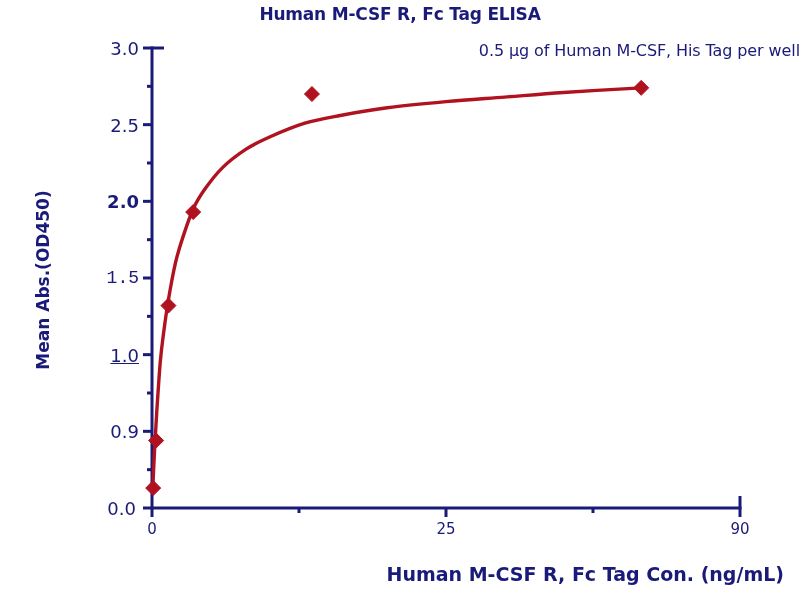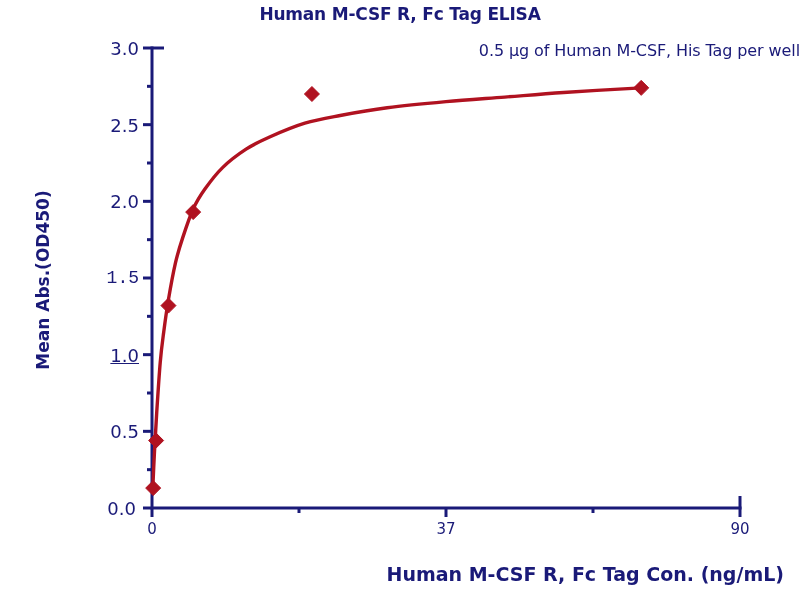--- a/index.html
+++ b/index.html
@@ -101,23 +101,23 @@
         <polygon points="156.11599999999999,433.0333333333333 163.61599999999999,440.5333333333333 156.11599999999999,448.0333333333333 148.61599999999999,440.5333333333333" fill="#b01220" stroke="#b01220" stroke-width="1"></polygon>
         <polygon points="168.464,298.1 175.964,305.6 168.464,313.1 160.964,305.6" fill="#b01220" stroke="#b01220" stroke-width="1"></polygon>
         <polygon points="193.16,204.56666666666666 200.66,212.06666666666666 193.16,219.56666666666666 185.66,212.06666666666666" fill="#b01220" stroke="#b01220" stroke-width="1"></polygon>
         <polygon points="311.93600000000004,86.5 319.43600000000004,94 311.93600000000004,101.5 304.43600000000004,94" fill="#b01220" stroke="#b01220" stroke-width="1"></polygon>
         <polygon points="641.2160000000001,80.36666666666662 648.7160000000001,87.86666666666662 641.2160000000001,95.36666666666662 633.7160000000001,87.86666666666662" fill="#b01220" stroke="#b01220" stroke-width="1"></polygon>
       </g>
   </svg>
 
   <div id="tick-labels">
       <div class="ytick-label" style="left: 88px; top: 498px;">0.0</div>
-      <div class="ytick-label" style="left: 91px; top: 421.333px;">0.5</div>
+      <div class="ytick-label" style="left: 91px; top: 421.333px;">0.9</div>
       <div class="ytick-label" style="left: 91px; top: 344.667px; text-decoration: underline;">1.0</div>
       <div class="ytick-label" style="left: 91px; top: 268px; font-family: Liberation Mono, monospace;">1.5</div>
-      <div class="ytick-label" style="left: 91px; top: 191.333px;">2.0</div>
+      <div class="ytick-label" style="left: 91px; top: 191.333px; font-weight: bold;">2.0</div>
       <div class="ytick-label" style="left: 91px; top: 114.667px;">2.5</div>
       <div class="ytick-label" style="left: 91px; top: 38px;">3.0</div>
       <div class="xtick-label" style="left: 128px; top: 520px;">0</div>
-      <div class="xtick-label" style="left: 422px; top: 520px;">37</div>
+      <div class="xtick-label" style="left: 422px; top: 520px;">25</div>
       <div class="xtick-label" style="left: 716px; top: 520px;">90</div>
     </div>
 </div>
 
 </body></html>

